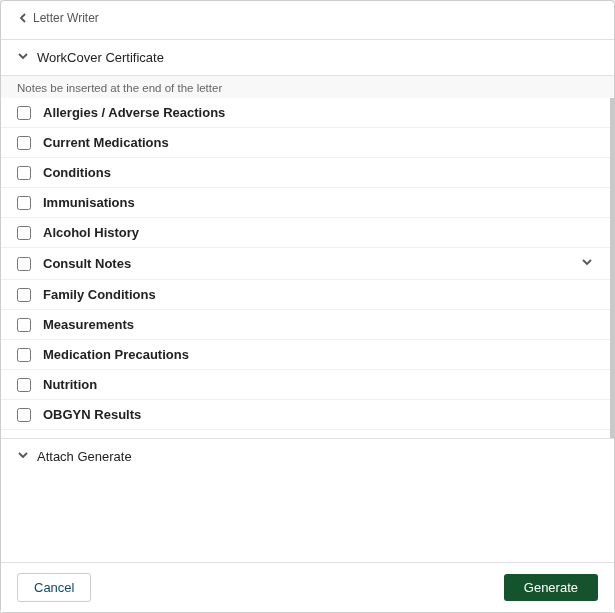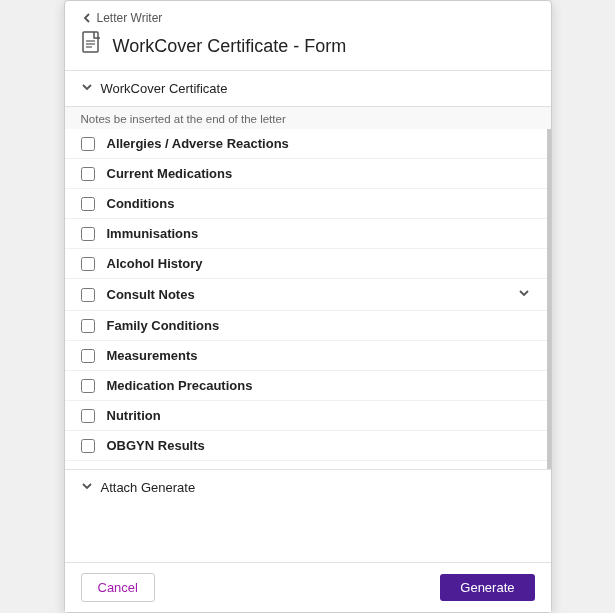--- a/index.html
+++ b/index.html
@@ -6,21 +6,21 @@
     body {
       font-family: 'Segoe UI', Arial, sans-serif;
       font-size: 13px;
       background: #f0f0f0;
       display: flex;
       justify-content: center;
       align-items: center;
       min-height: 100vh;
     }
     .modal {
-      width: 488px;
+      width: 615px;
       min-height: 613px;
       background: #fff;
       border: 1px solid #ccc;
       border-radius: 4px;
       display: flex;
       flex-direction: column;
       box-shadow: 0 2px 12px rgba(0,0,0,0.15);
     }
     .modal-header {
       padding: 10px 16px 8px;
@@ -126,56 +126,44 @@
       border-top: 1px solid #e0e0e0;
       background: #fff;
     }
     .btn-cancel {
       padding: 6px 16px;
       border: 1px solid #ccc;
       background: #fff;
       border-radius: 3px;
       cursor: pointer;
       font-size: 13px;
-      color: #a21caf;
+      color: #0c4a6e;
     }
     .btn-generate {
       padding: 6px 20px;
       border: none;
-      background: #4c1d95;
+      background: #14532d;
       color: #fff;
       border-radius: 3px;
       cursor: pointer;
       font-size: 13px;
       font-weight: 500;
     }
   </style>
 </head>
 <body>
 
 <div class="modal">
 
   <div class="modal-header">
     <div class="back-link">
       <svg width="12" height="12" viewBox="0 0 12 12">
         <polyline points="8,2 4,6 8,10" fill="none" stroke="#555" stroke-width="1.8"></polyline>
       </svg>
       <span>Letter Writer</span>
-    </div>
-    <div class="page-title">
-      <span class="page-title-icon">
-        <svg width="22" height="26" viewBox="0 0 22 26">
-          <rect x="2" y="1" width="15" height="20" rx="1" fill="none" stroke="#555" stroke-width="1.5"></rect>
-          <polyline points="13,1 13,7 19,7" fill="none" stroke="#555" stroke-width="1.5"></polyline>
-          <line x1="5" y1="10" x2="14" y2="10" stroke="#555" stroke-width="1.2"></line>
-          <line x1="5" y1="13" x2="14" y2="13" stroke="#555" stroke-width="1.2"></line>
-          <line x1="5" y1="16" x2="11" y2="16" stroke="#555" stroke-width="1.2"></line>
-        </svg>
-      </span>
-      <span>WorkCover Certificate - Form</span>
     </div>
   </div>
 
   <div class="modal-body">
 
     <div class="section">
       <div class="section-header">
         <span class="chevron">
           <svg width="12" height="12" viewBox="0 0 12 12">
               <polyline points="2,4 6,8 10,4" fill="none" stroke="#555" stroke-width="1.8"></polyline>

